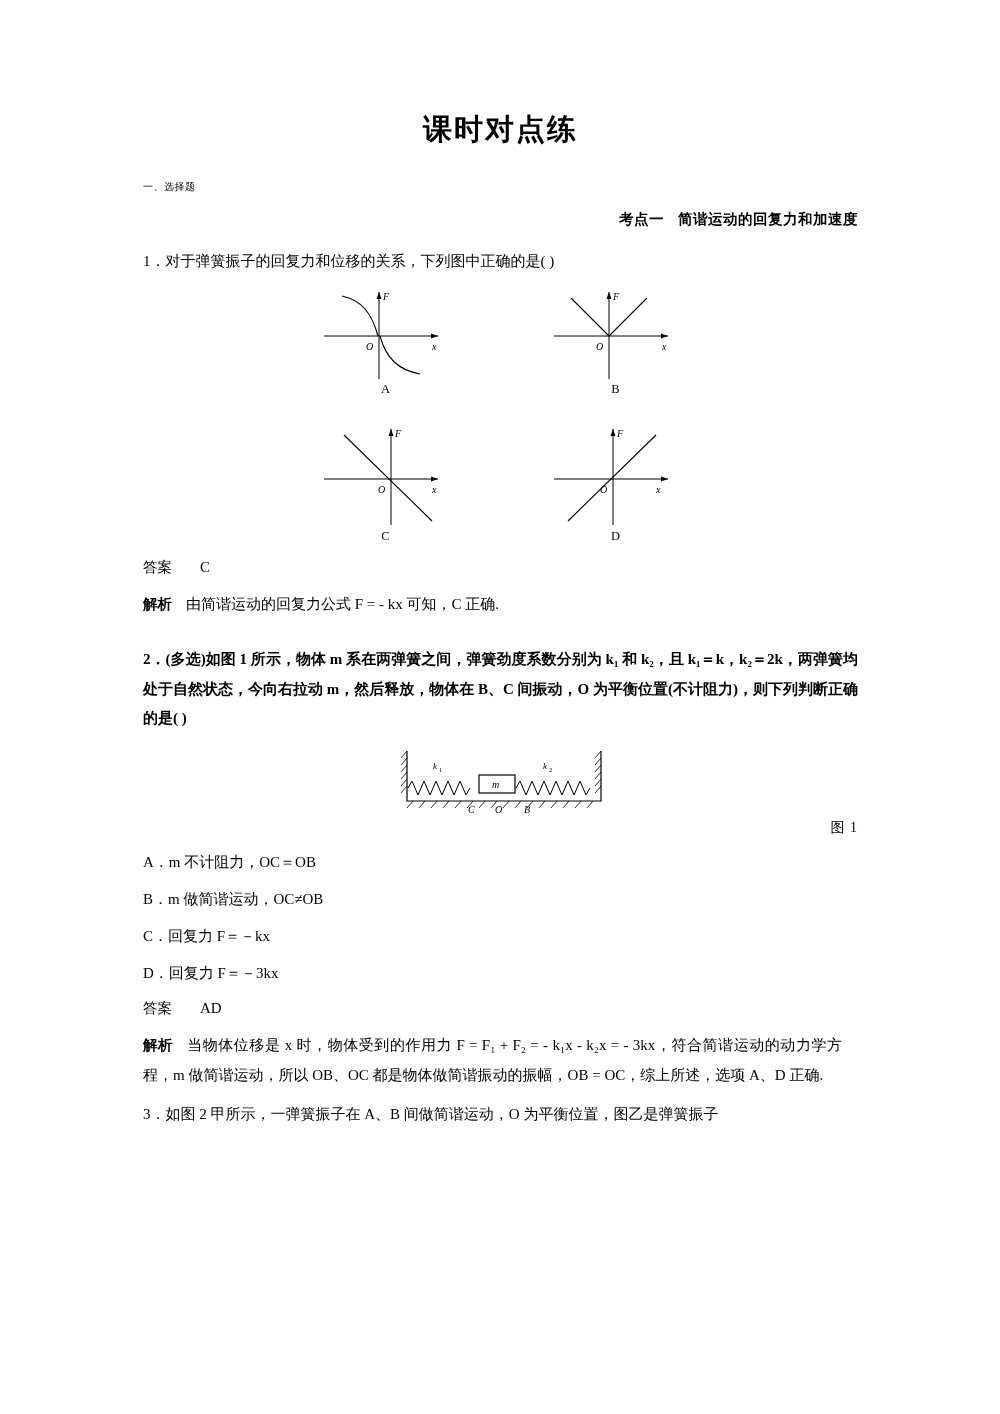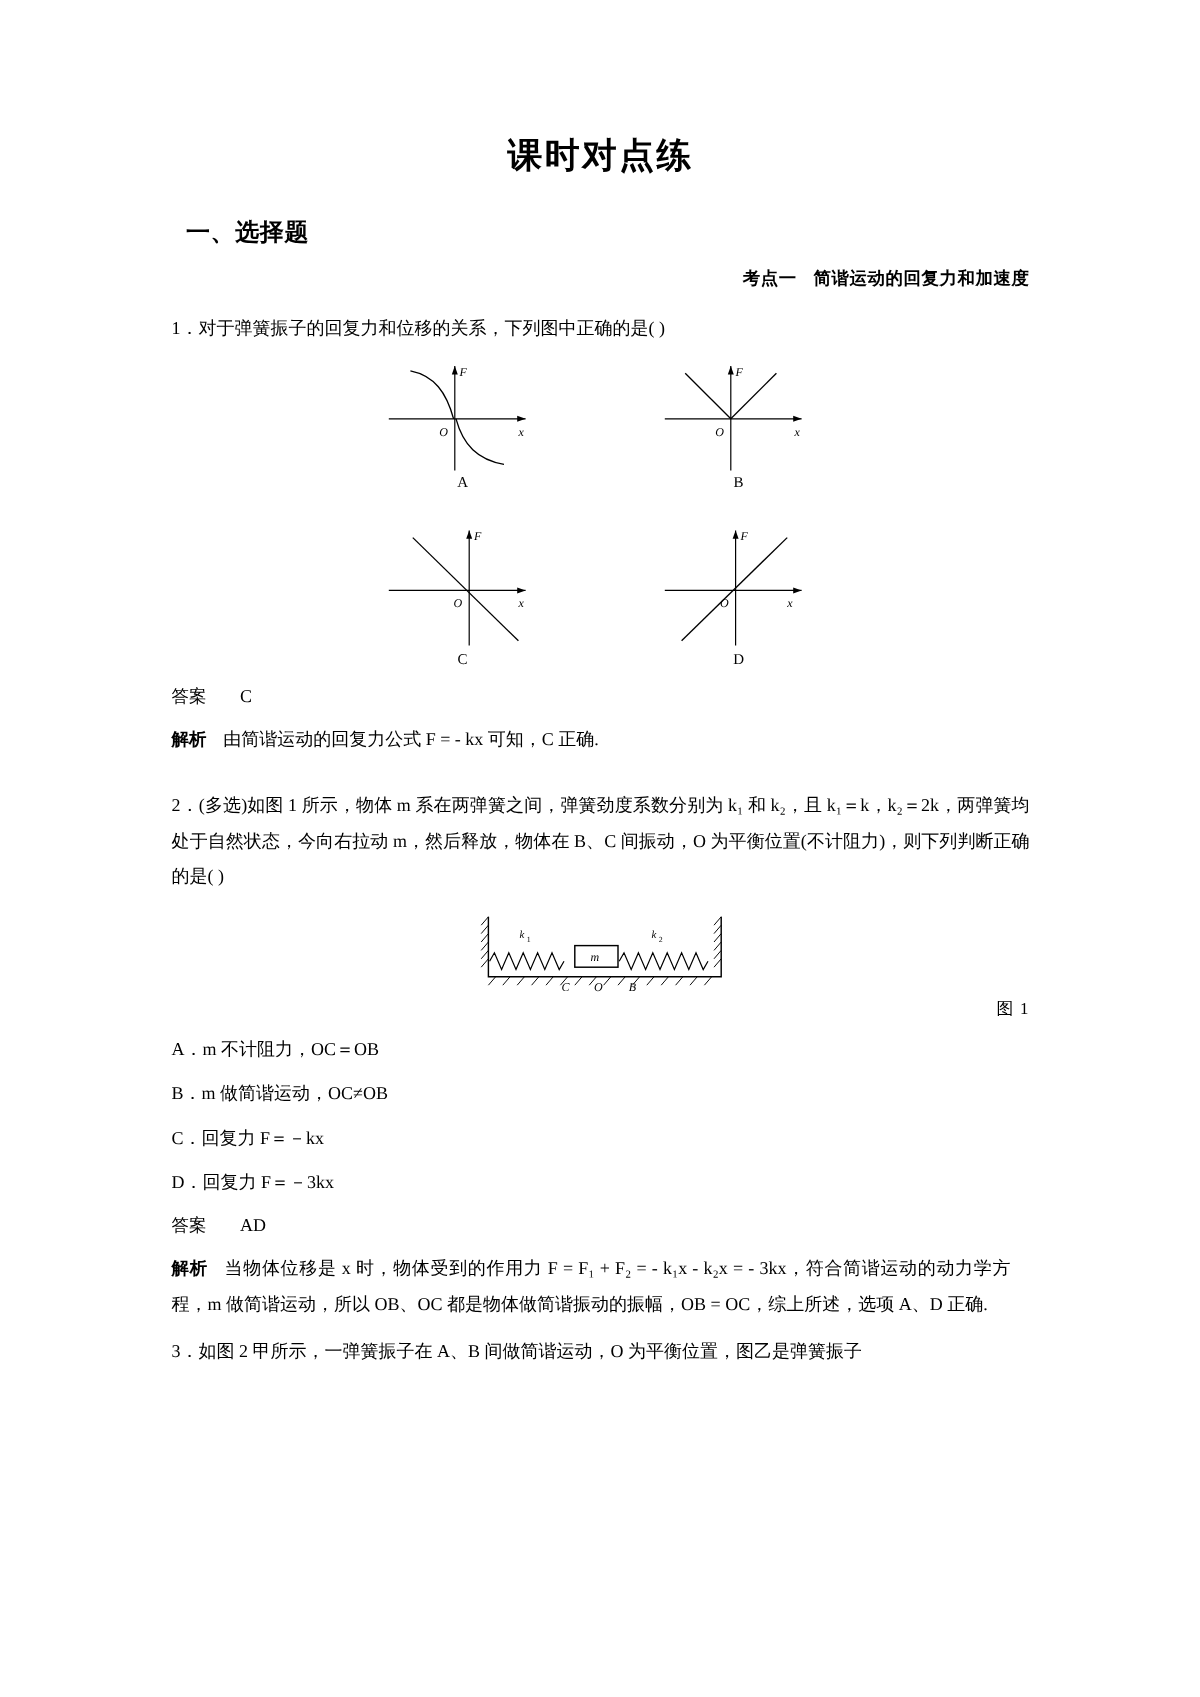--- a/index.html
+++ b/index.html
@@ -31,23 +31,23 @@
   .doc-title {
     text-align: center;
     font-family: "DejaVu Sans", "Liberation Sans", sans-serif;
     font-weight: bold;
     font-size: 29px;
     letter-spacing: 2px;
     margin: 0 0 30px 0;
   }
   .section-head {
     font-family: "DejaVu Sans", "Liberation Sans", sans-serif;
-    font-weight: bold;
-    font-size: 20px;
-    margin: 14px 0 16px 12px;
+    font-weight: normal;
+    font-size: 10px;
+    margin: 14px 0 16px 0;
     letter-spacing: 0.5px;
   }
   .kaodian {
     font-family: "DejaVu Sans", "Liberation Sans", sans-serif;
     font-weight: bold;
     font-size: 14.5px;
     margin: 12px 0 18px 0;
     letter-spacing: 0.5px;
     text-align: right;
   }
@@ -202,21 +202,21 @@
     </div>
 
     <div class="ans-line">
       <span class="lbl">答案</span><span>C</span>
     </div>
 
     <div class="exp-line">
       <span class="lbl">解析</span><span>由简谐运动的回复力公式 F = - kx 可知，C 正确.</span>
     </div>
 
-    <div class="q-text" style="margin-top:26px;">
+    <div class="q-text" style="margin-top:26px;font-weight:bold;">
       <span>2．</span><span>(多选)如图 1 所示，物体 m 系在两弹簧之间，弹簧劲度系数分别为 k₁ 和 k₂，且 k₁＝k，k₂＝2k，两弹簧均处于自然状态，今向右拉动 m，然后释放，物体在 B、C 间振动，O 为平衡位置(不计阻力)，则下列判断正确的是(        )</span>
     </div>
 
     <div class="fig-wrap">
       <div class="spring-fig">
         <svg width="260" height="72" viewBox="0 0 260 72">
 
           <g stroke="#000" stroke-width="0.8">
             <line x1="36" y1="8" x2="30" y2="15"></line>
             <line x1="36" y1="15" x2="30" y2="22"></line>

